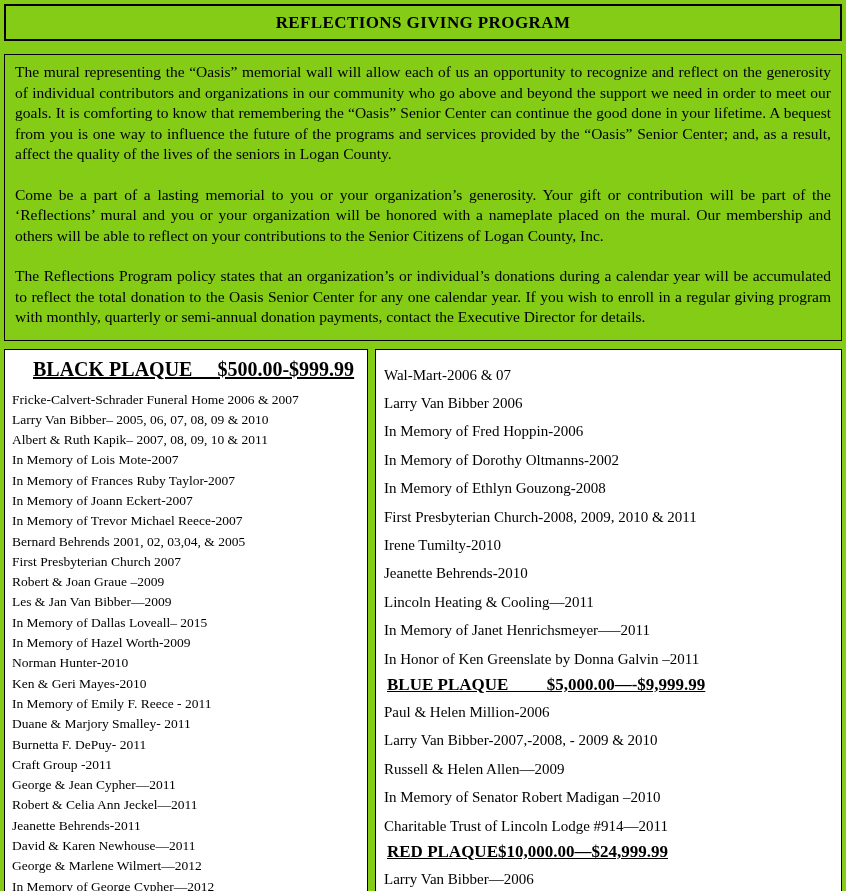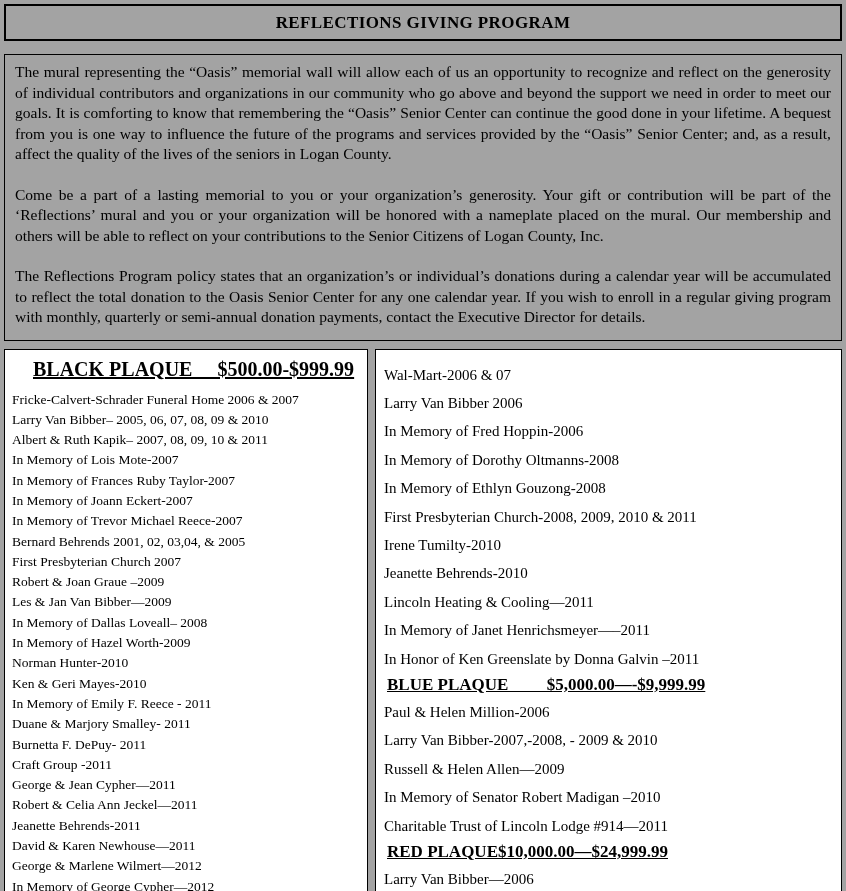--- a/index.html
+++ b/index.html
@@ -5,21 +5,21 @@
   html, body {
     margin: 0;
     padding: 0;
     background: #ffffff;
   }
   .page {
     width: 846px;
     height: 891px;
     box-sizing: border-box;
     padding: 4px;
-    background: #a3a3a3;
+    background: #84cc16;
     color: #000000;
     font-family: "Liberation Serif", serif;
     overflow: hidden;
   }
   .title-box {
     border: 2px solid #000000;
     text-align: center;
     padding: 7px 0 6px 0;
     margin: 0 0 13px 0;
   }
@@ -126,21 +126,21 @@
           <li class="plaque-item">Larry Van Bibber– 2005, 06, 07, 08, 09 &amp; 2010</li>
           <li class="plaque-item">Albert &amp; Ruth Kapik– 2007, 08, 09, 10 &amp; 2011</li>
           <li class="plaque-item">In Memory of Lois Mote-2007</li>
           <li class="plaque-item">In Memory of Frances Ruby Taylor-2007</li>
           <li class="plaque-item">In Memory of Joann Eckert-2007</li>
           <li class="plaque-item">In Memory of Trevor Michael Reece-2007</li>
           <li class="plaque-item">Bernard Behrends 2001, 02, 03,04, &amp; 2005</li>
           <li class="plaque-item">First Presbyterian Church 2007</li>
           <li class="plaque-item">Robert &amp; Joan Graue –2009</li>
           <li class="plaque-item">Les &amp; Jan Van Bibber—2009</li>
-          <li class="plaque-item">In Memory of Dallas Loveall– 2008</li>
+          <li class="plaque-item">In Memory of Dallas Loveall– 2015</li>
           <li class="plaque-item">In Memory of Hazel Worth-2009</li>
           <li class="plaque-item">Norman Hunter-2010</li>
           <li class="plaque-item">Ken &amp; Geri Mayes-2010</li>
           <li class="plaque-item">In Memory of  Emily F. Reece - 2011</li>
           <li class="plaque-item">Duane &amp; Marjory Smalley- 2011</li>
           <li class="plaque-item">Burnetta F. DePuy- 2011</li>
           <li class="plaque-item">Craft Group -2011</li>
           <li class="plaque-item">George &amp; Jean Cypher—2011</li>
           <li class="plaque-item">Robert &amp; Celia Ann Jeckel—2011</li>
           <li class="plaque-item">Jeanette Behrends-2011</li>
@@ -149,21 +149,21 @@
           <li class="plaque-item">In Memory of George Cypher—2012</li>
         </ul>
     </div>
 
     <div class="col col-right">
       <ul class="plaque-list">
 
       <li class="plaque-item">Wal-Mart-2006 &amp; 07</li>
           <li class="plaque-item">Larry Van Bibber 2006</li>
           <li class="plaque-item">In Memory of Fred Hoppin-2006</li>
-          <li class="plaque-item">In Memory of Dorothy Oltmanns-2008</li>
+          <li class="plaque-item">In Memory of Dorothy Oltmanns-2002</li>
           <li class="plaque-item">In Memory of Ethlyn Gouzong-2008</li>
           <li class="plaque-item">First Presbyterian Church-2008, 2009, 2010 &amp; 2011</li>
           <li class="plaque-item">Irene Tumilty-2010</li>
           <li class="plaque-item">Jeanette Behrends-2010</li>
           <li class="plaque-item">Lincoln Heating &amp; Cooling—2011</li>
           <li class="plaque-item">In Memory of  Janet Henrichsmeyer—–2011</li>
           <li class="plaque-item">In Honor of Ken Greenslate  by Donna Galvin –2011</li>
         </ul>
 
       <div class="plaque-heading tier">BLUE PLAQUE         $5,000.00—-$9,999.99</div>

